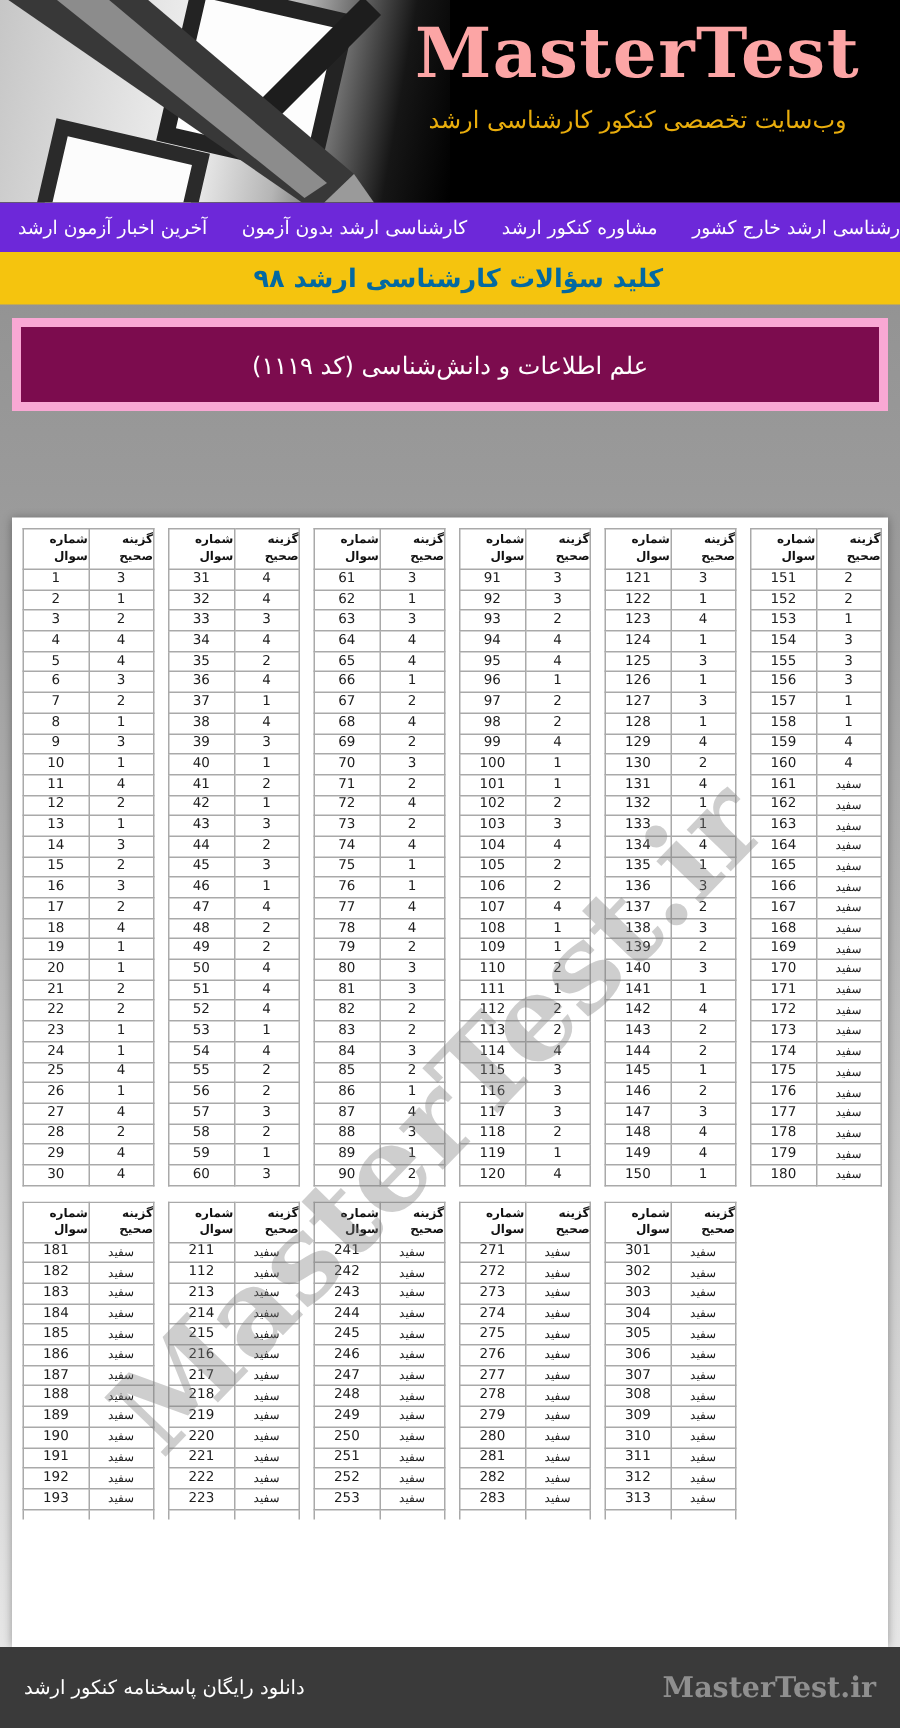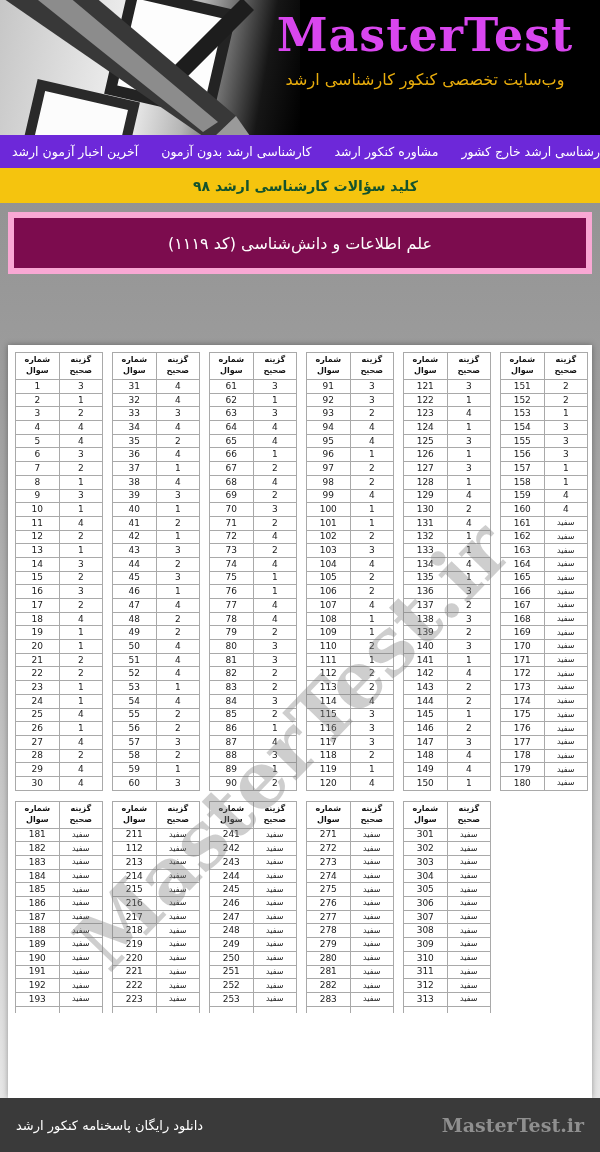--- a/index.html
+++ b/index.html
@@ -8,38 +8,38 @@
     background:linear-gradient(180deg,#898989 0%,#9e9e9e 35%,#cfcfcf 75%,#ececec 100%);
     font-family:"DejaVu Sans","Liberation Sans",sans-serif;
   }
   
   .header{height:135px;background:#000;position:relative;overflow:hidden;}
   .photo{position:absolute;left:0;top:0;width:300px;height:135px;
     background:linear-gradient(100deg,#c6c6c6 0%,#f1f1f1 45%,#b5b5b5 63%,#161616 86%,#000 100%);}
   .photo svg{display:block;}
   .logo-area{position:absolute;right:0;top:0;width:350px;height:135px;text-align:center;}
   .logo{font-family:"DejaVu Serif","Liberation Serif",serif;font-weight:bold;
-    font-size:46px;color:#d946ef;margin-top:10px;letter-spacing:1px;line-height:1.1;}
+    font-size:46px;color:#fca5a5;margin-top:10px;letter-spacing:1px;line-height:1.1;}
   .tagline{color:#e9ad0c;font-size:16px;font-weight:normal;margin-top:9px;direction:rtl;}
   
   .nav{height:33px;background:#6d28d9;display:flex;align-items:center;gap:23px;padding:0 12px;}
   .nav-item{color:#fff;font-size:12.5px;direction:rtl;white-space:nowrap;cursor:pointer;}
   
   .yellow-banner{height:35px;background:#f5c40e;display:flex;align-items:center;justify-content:center;
-    color:#14532d;font-weight:bold;font-size:14px;direction:rtl;padding-left:11px;}
+    color:#0369a1;font-weight:bold;font-size:17px;direction:rtl;padding-left:11px;}
   .maroon-banner{margin:9px 8px 0 8px;height:50px;background:#7c0c4e;border:6px solid #f9a8d4;
     display:flex;align-items:center;justify-content:center;color:#fff;font-size:16px;direction:rtl;}
   
   .panel{position:absolute;left:8px;right:8px;top:345px;bottom:54px;background:#fff;
     overflow:hidden;box-shadow:0 0 6px rgba(0,0,0,0.35);}
   .tables-row{display:flex;gap:9px;padding-left:7px;margin-top:7px;}
   .tables-row.second{margin-top:10px;height:212px;overflow:hidden;}
   table.answers{border-collapse:collapse;width:88px;min-width:88px;table-layout:fixed;background:#fff;}
   table.answers th,table.answers td{border:1px solid #a9a9a9;text-align:center;padding:0;}
-  table.answers th{font-size:8px;height:26px;font-weight:bold;line-height:1.35;color:#111;direction:rtl;}
+  table.answers th{font-size:8px;height:26px;font-weight:bold;line-height:1.35;color:#111;direction:rtl;text-align:right;}
   table.answers td{height:12.7px;font-size:9px;color:#1c1c1c;line-height:1;}
   table.answers td.blank{font-size:8px;direction:rtl;}
   .watermark{position:absolute;left:284px;top:400px;
     transform:translate(-50%,-50%) rotate(-46deg);
     font-family:"DejaVu Serif","Liberation Serif",serif;font-weight:bold;font-size:78px;
     color:rgba(125,125,125,0.38);white-space:nowrap;pointer-events:none;z-index:5;}
   
   .footer{position:absolute;bottom:0;left:0;width:600px;height:54px;background:#3a3a3a;
     display:flex;align-items:center;justify-content:space-between;padding:0 16px;box-sizing:border-box;z-index:8;gap:27px;}
   .footer-link{color:#fff;font-size:13px;direction:rtl;cursor:pointer;}

